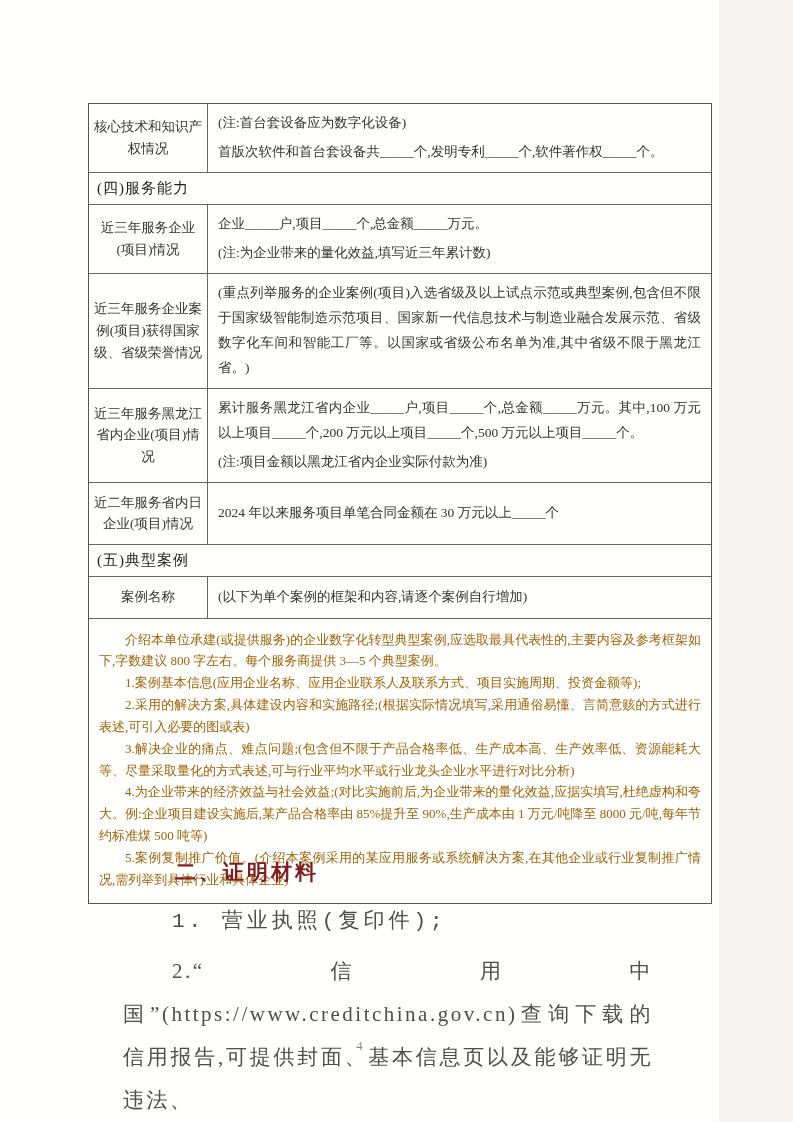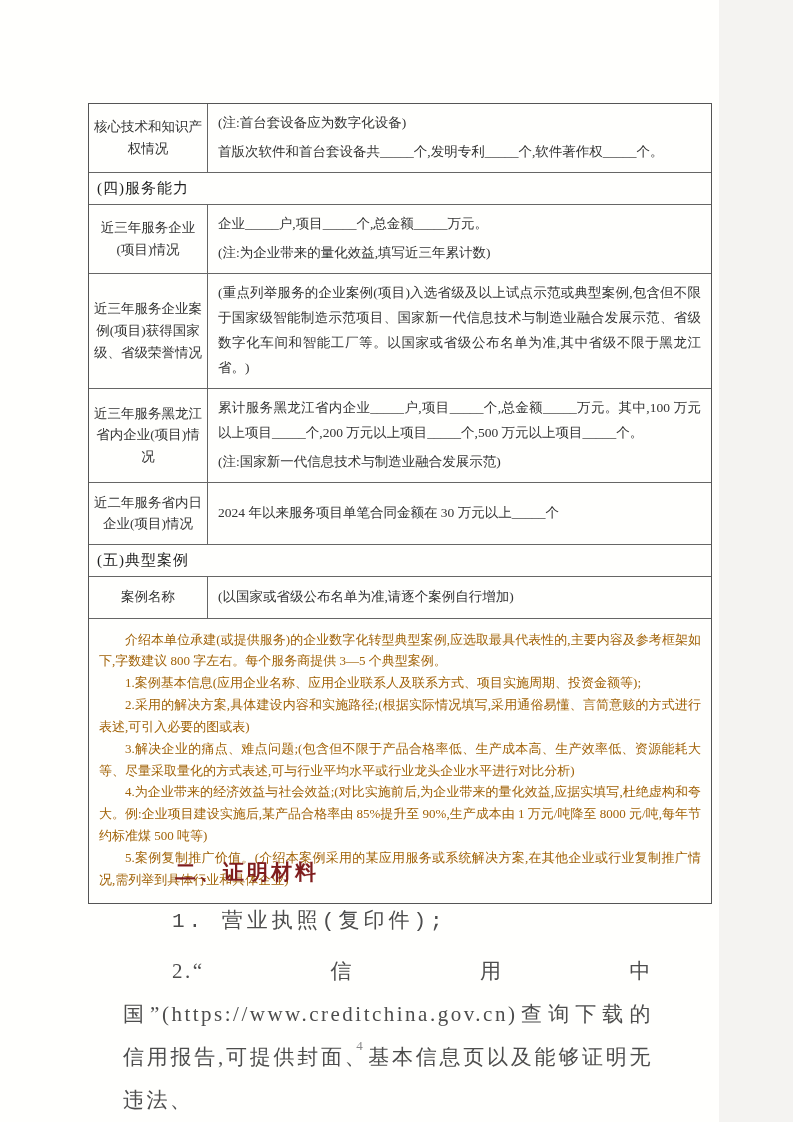--- a/index.html
+++ b/index.html
@@ -137,37 +137,37 @@
       <div class="t-label">近三年服务企业案例(项目)获得国家级、省级荣誉情况</div>
       <div class="t-content">
         <div class="t-line">(重点列举服务的企业案例(项目)入选省级及以上试点示范或典型案例,包含但不限于国家级智能制造示范项目、国家新一代信息技术与制造业融合发展示范、省级数字化车间和智能工厂等。以国家或省级公布名单为准,其中省级不限于黑龙江省。)</div>
       </div>
     </div>
 
     <div class="t-row r4">
       <div class="t-label">近三年服务黑龙江省内企业(项目)情况</div>
       <div class="t-content">
         <div class="t-line">累计服务黑龙江省内企业_____户,项目_____个,总金额_____万元。其中,100 万元以上项目_____个,200 万元以上项目_____个,500 万元以上项目_____个。</div>
-        <div class="t-line">(注:国家新一代信息技术与制造业融合发展示范)</div>
+        <div class="t-line">(注:项目金额以黑龙江省内企业实际付款为准)</div>
       </div>
     </div>
 
     <div class="t-row r5">
       <div class="t-label">近二年服务省内日企业(项目)情况</div>
       <div class="t-content">
         <div class="t-line">2024 年以来服务项目单笔合同金额在 30 万元以上_____个</div>
       </div>
     </div>
 
     <div class="t-section">(五)典型案例</div>
 
     <div class="t-row r-case">
       <div class="t-label">案例名称</div>
       <div class="t-content">
-        <div class="t-line">(以国家或省级公布名单为准,请逐个案例自行增加)</div>
+        <div class="t-line">(以下为单个案例的框架和内容,请逐个案例自行增加)</div>
       </div>
     </div>
 
     <div class="t-guide">
       <p>介绍本单位承建(或提供服务)的企业数字化转型典型案例,应选取最具代表性的,主要内容及参考框架如下,字数建议 800 字左右。每个服务商提供 3—5 个典型案例。</p>
       <p>1.案例基本信息(应用企业名称、应用企业联系人及联系方式、项目实施周期、投资金额等);</p>
       <p>2.采用的解决方案,具体建设内容和实施路径;(根据实际情况填写,采用通俗易懂、言简意赅的方式进行表述,可引入必要的图或表)</p>
       <p>3.解决企业的痛点、难点问题;(包含但不限于产品合格率低、生产成本高、生产效率低、资源能耗大等、尽量采取量化的方式表述,可与行业平均水平或行业龙头企业水平进行对比分析)</p>
       <p>4.为企业带来的经济效益与社会效益;(对比实施前后,为企业带来的量化效益,应据实填写,杜绝虚构和夸大。例:企业项目建设实施后,某产品合格率由 85%提升至 90%,生产成本由 1 万元/吨降至 8000 元/吨,每年节约标准煤 500 吨等)</p>
       <p>5.案例复制推广价值。(介绍本案例采用的某应用服务或系统解决方案,在其他企业或行业复制推广情况,需列举到具体行业和具体企业)</p>

